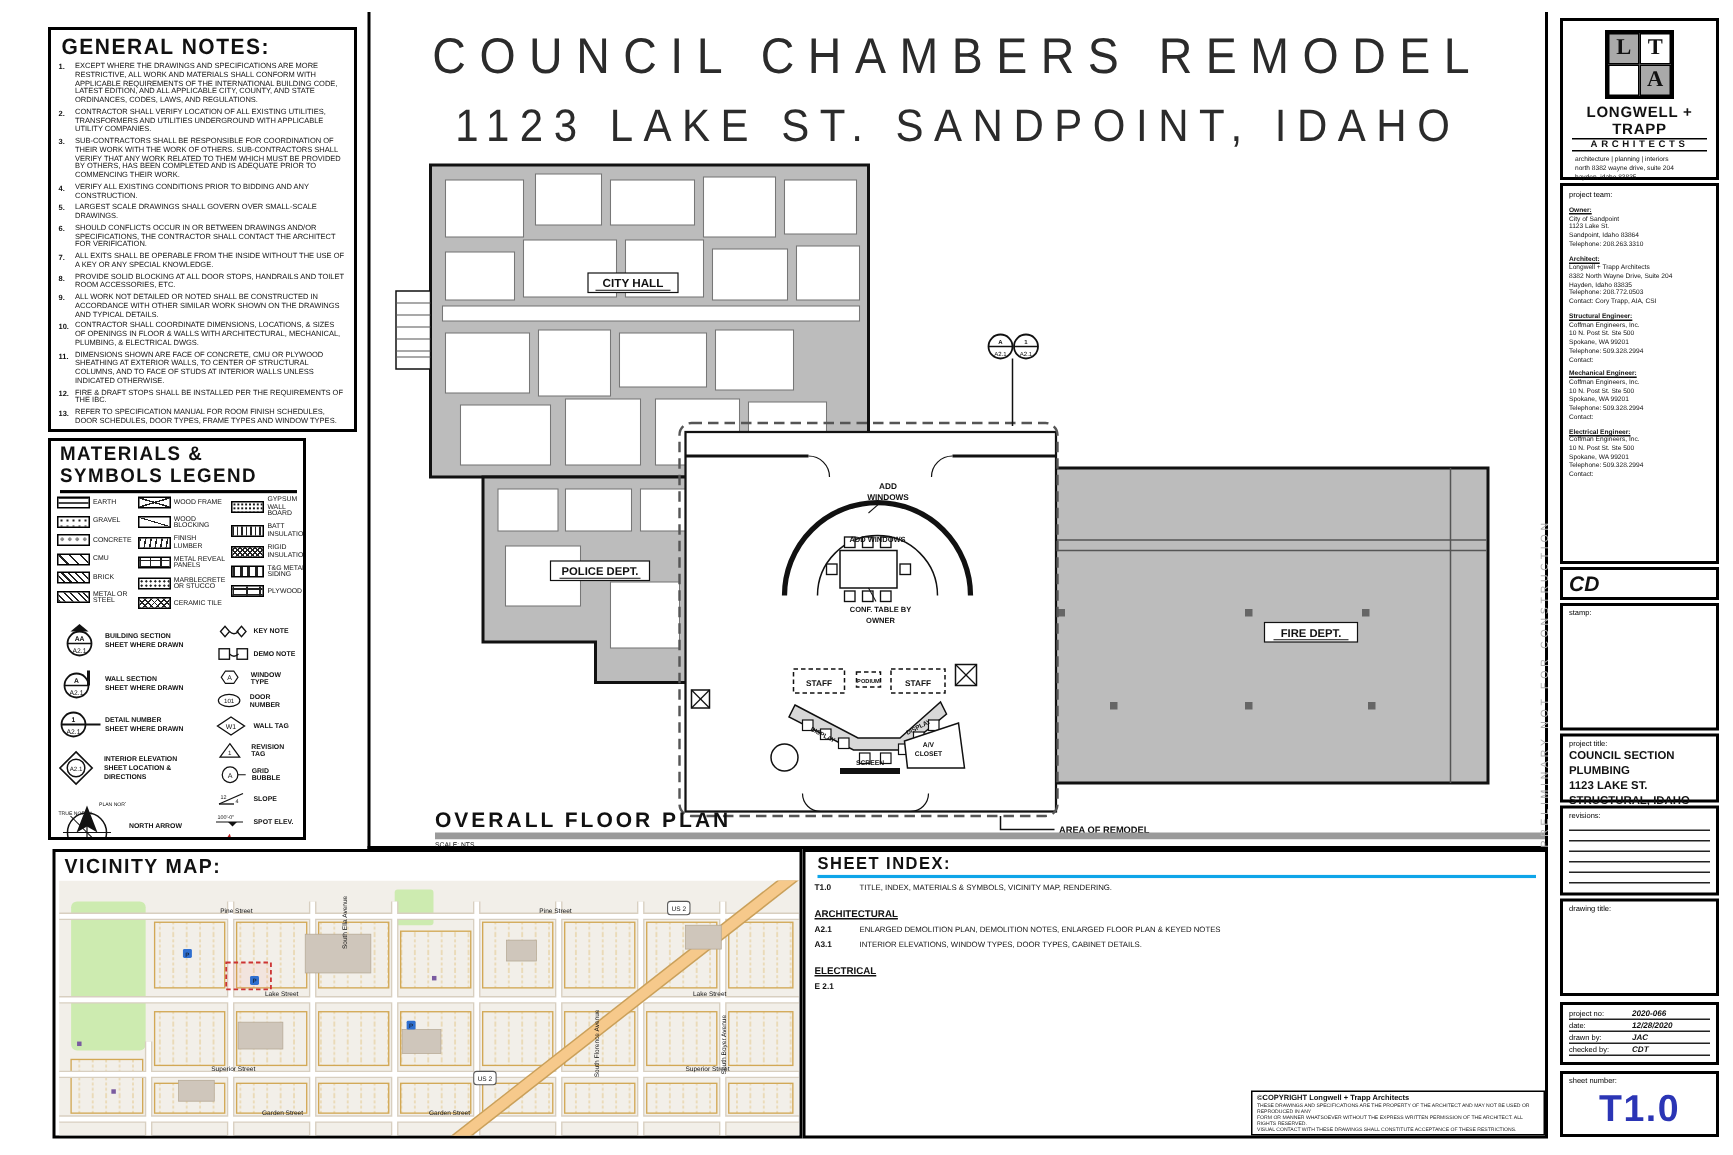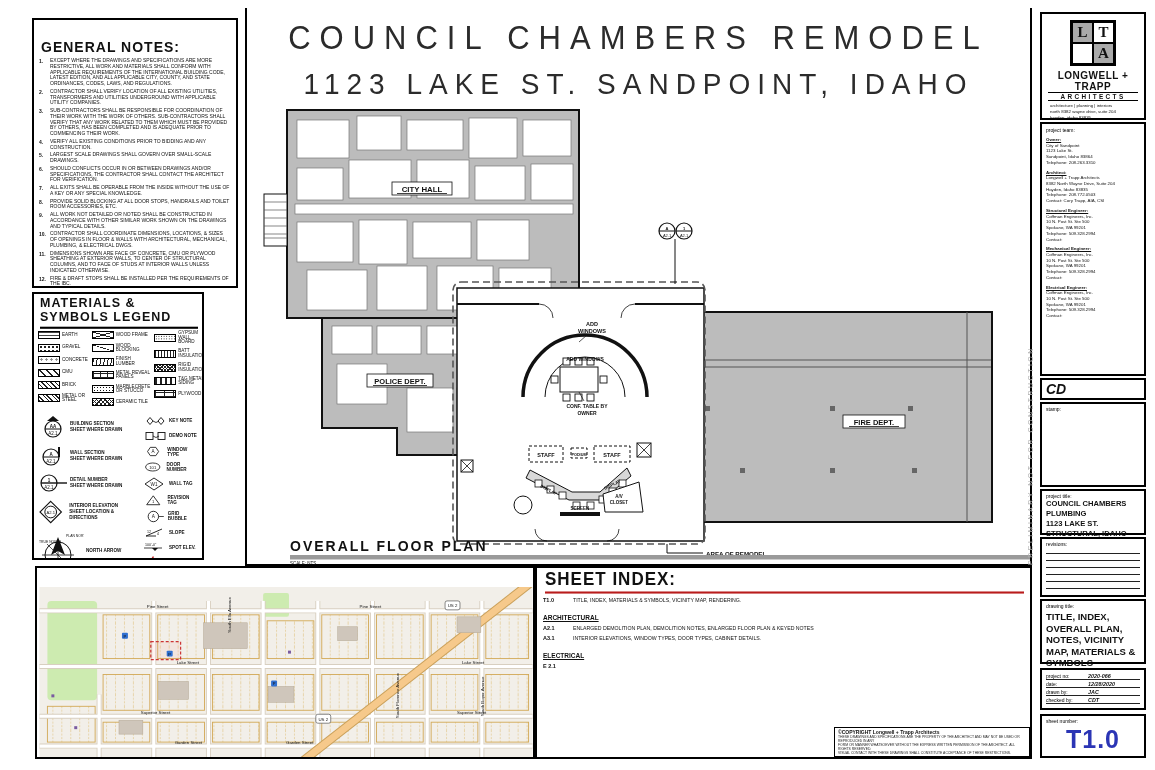--- a/index.html
+++ b/index.html
@@ -1,21 +1,21 @@
 <!DOCTYPE html>
 <html><head>
 <meta charset="utf-8">
 <style>
   html,body{margin:0;padding:0;background:#fff;width:1155px;height:770px;position:relative;
     font-family:"Liberation Sans",sans-serif;color:#111;-webkit-font-smoothing:antialiased;}
   *{box-sizing:border-box;}
   div:empty{display:none;}
   .abs{position:absolute;}
   
-  #notes-box{left:32px;top:18px;width:206px;height:270px;border:2px solid #000;background:#fff;padding:19px 5px;overflow:hidden;}
+  #notes-box{left:32px;top:18px;width:206px;height:270px;border:2px solid #000;background:#fff;padding:3px 5px;overflow:hidden;}
   .box-title{font-size:14px;font-weight:bold;letter-spacing:1px;transform:scaleY(1.05);margin:0 0 3px 2px;}
   .note{display:flex;margin-bottom:2px;}
   .nn{width:11px;font-size:5px;font-weight:bold;flex:none;}
   .nt{flex:1;font-size:5px;line-height:1.15;}
   #legend-box{left:32px;top:292px;width:172px;height:268px;border:2px solid #000;background:#fff;padding:2px 4px;overflow:hidden;}
   #legend-box .box-title{border-bottom:2px solid #000;padding-bottom:2px;margin-bottom:3px;font-size:12.5px;}
   .matcols{display:flex;gap:4px;}
   .matcol{flex:1;}
   .mat{display:flex;align-items:center;margin-bottom:4.5px;}
   .sw{width:22px;height:8px;border:1px solid #000;flex:none;margin-right:2px;background:#fff;}
@@ -48,21 +48,21 @@
   
   #plan-area{left:245px;top:8px;width:787px;height:558px;border-left:2px solid #000;border-right:2px solid #000;border-bottom:2px solid #000;background:#fff;}
   #plan-title1{left:0;right:0;top:12px;text-align:center;font-size:31px;letter-spacing:9px;color:#2b2b2b;transform:scaleY(1.08);}
   #plan-title2{left:0;right:0;top:60px;text-align:center;font-size:28px;letter-spacing:7px;color:#2b2b2b;transform:scaleY(1.08);}
   #plan-svg{position:absolute;left:0;top:0;width:787px;height:558px;}
   
   #vicinity-box{left:35px;top:566px;width:500px;height:193px;border:2px solid #000;background:#fff;}
   #vicinity-box .box-title{font-size:13px;margin:2px 0 1px 6px;}
   #map-svg{position:absolute;left:1px;top:19px;width:496px;height:170px;}
   #index-box{left:535px;top:566px;width:497px;height:193px;border:2px solid #000;background:#fff;padding:2px 6px;}
-  #index-box .box-title{border-bottom:2px solid #b91c1c;padding-bottom:1px;font-size:17px;}
+  #index-box .box-title{border-bottom:2px solid #0ea5e9;padding-bottom:1px;font-size:11px;}
   .idxrow{display:flex;margin-top:4px;}
   .idxno{width:30px;font-size:5.5px;font-weight:bold;flex:none;}
   .idxds{font-size:5.2px;line-height:1.25;max-width:300px;}
   .idxsec{font-size:6.5px;font-weight:bold;text-decoration:underline;margin-top:10px;}
   #copyright-box{left:297px;top:159px;width:196px;height:30px;border:1.5px solid #000;padding:1px 3px;}
   .cl1{font-size:5px;font-weight:bold;}
   .cls{font-size:3.4px;line-height:1.2;color:#222;}
   .prelim{left:1027px;top:565px;width:240px;transform:rotate(-90deg);transform-origin:0 0;font-size:7px;letter-spacing:2.5px;color:#b0b0b0;white-space:nowrap;}
   .tb{left:1040px;width:106px;border:2px solid #000;background:#fff;}
   #tb-logo{top:12px;height:108px;padding:4px;}
@@ -560,20 +560,21 @@
 
     <g>
       <text x="43" y="543" font-size="14" letter-spacing="2" font-weight="bold" transform="scale(1,1)">OVERALL FLOOR PLAN</text>
       <rect x="43" y="547" width="740" height="4.5" fill="#9a9a9a"></rect>
       <text x="43" y="556.5" font-size="4.5">SCALE: NTS</text>
     </g>
   </svg>
 </div>
 
 <div class="abs" id="vicinity-box">
+  <div class="box-title">VICINITY MAP:</div>
   <svg id="map-svg" viewBox="0 0 496 171">
     <rect x="0" y="0" width="496" height="171" fill="#f2efe9"></rect>
     <g>
       <rect x="8" y="14" width="50" height="100" rx="4" fill="#cdebb0"></rect>
       <rect x="225" y="6" width="26" height="24" rx="2" fill="#cdebb0"></rect>
     </g>
     <defs>
       <pattern id="lots" width="9" height="12" patternUnits="userSpaceOnUse">
         <path d="M4.5 0 V12" stroke="#e3c98f" stroke-width="0.7" stroke-dasharray="2,1.5"></path>
       </pattern>
@@ -777,40 +778,39 @@
 </div>
 
 <div class="abs tb" id="tb-phase">CD</div>
 
 <div class="abs tb" id="tb-stamp">
   <div class="lbl">stamp:</div>
 </div>
 
 <div class="abs tb" id="tb-ptitle">
   <div class="lbl">project title:</div>
-  <div class="ptl">COUNCIL CHAMBERS</div>
+  <div class="ptl">COUNCIL SECTION</div>
   <div class="ptl">PLUMBING</div>
   <div class="ptl">1123 LAKE ST.</div>
   <div class="ptl">STRUCTURAL, IDAHO</div>
   <div class="ptl">83864</div>
 </div>
 
 <div class="abs tb" id="tb-rev">
   <div class="lbl">revisions:</div>
   <div class="revline">&nbsp;</div>
   <div class="revline">&nbsp;</div>
   <div class="revline">&nbsp;</div>
   <div class="revline">&nbsp;</div>
   <div class="revline">&nbsp;</div>
   <div class="revline">&nbsp;</div>
 </div>
 
 <div class="abs tb" id="tb-dtitle">
   <div class="lbl">drawing title:</div>
-  <div class="dt">TITLE, INDEX, OVERALL PLAN, NOTES, VICINITY MAP, MATERIALS &amp; SYMBOLS</div>
 </div>
 
 <div class="abs tb" id="tb-info">
   <div class="inforow">
     <span class="lbl">project no:</span>
       <span class="infoval">2020-066</span>
   </div>
   <div class="inforow">
     <span class="lbl">date:</span>
       <span class="infoval">12/28/2020</span>

